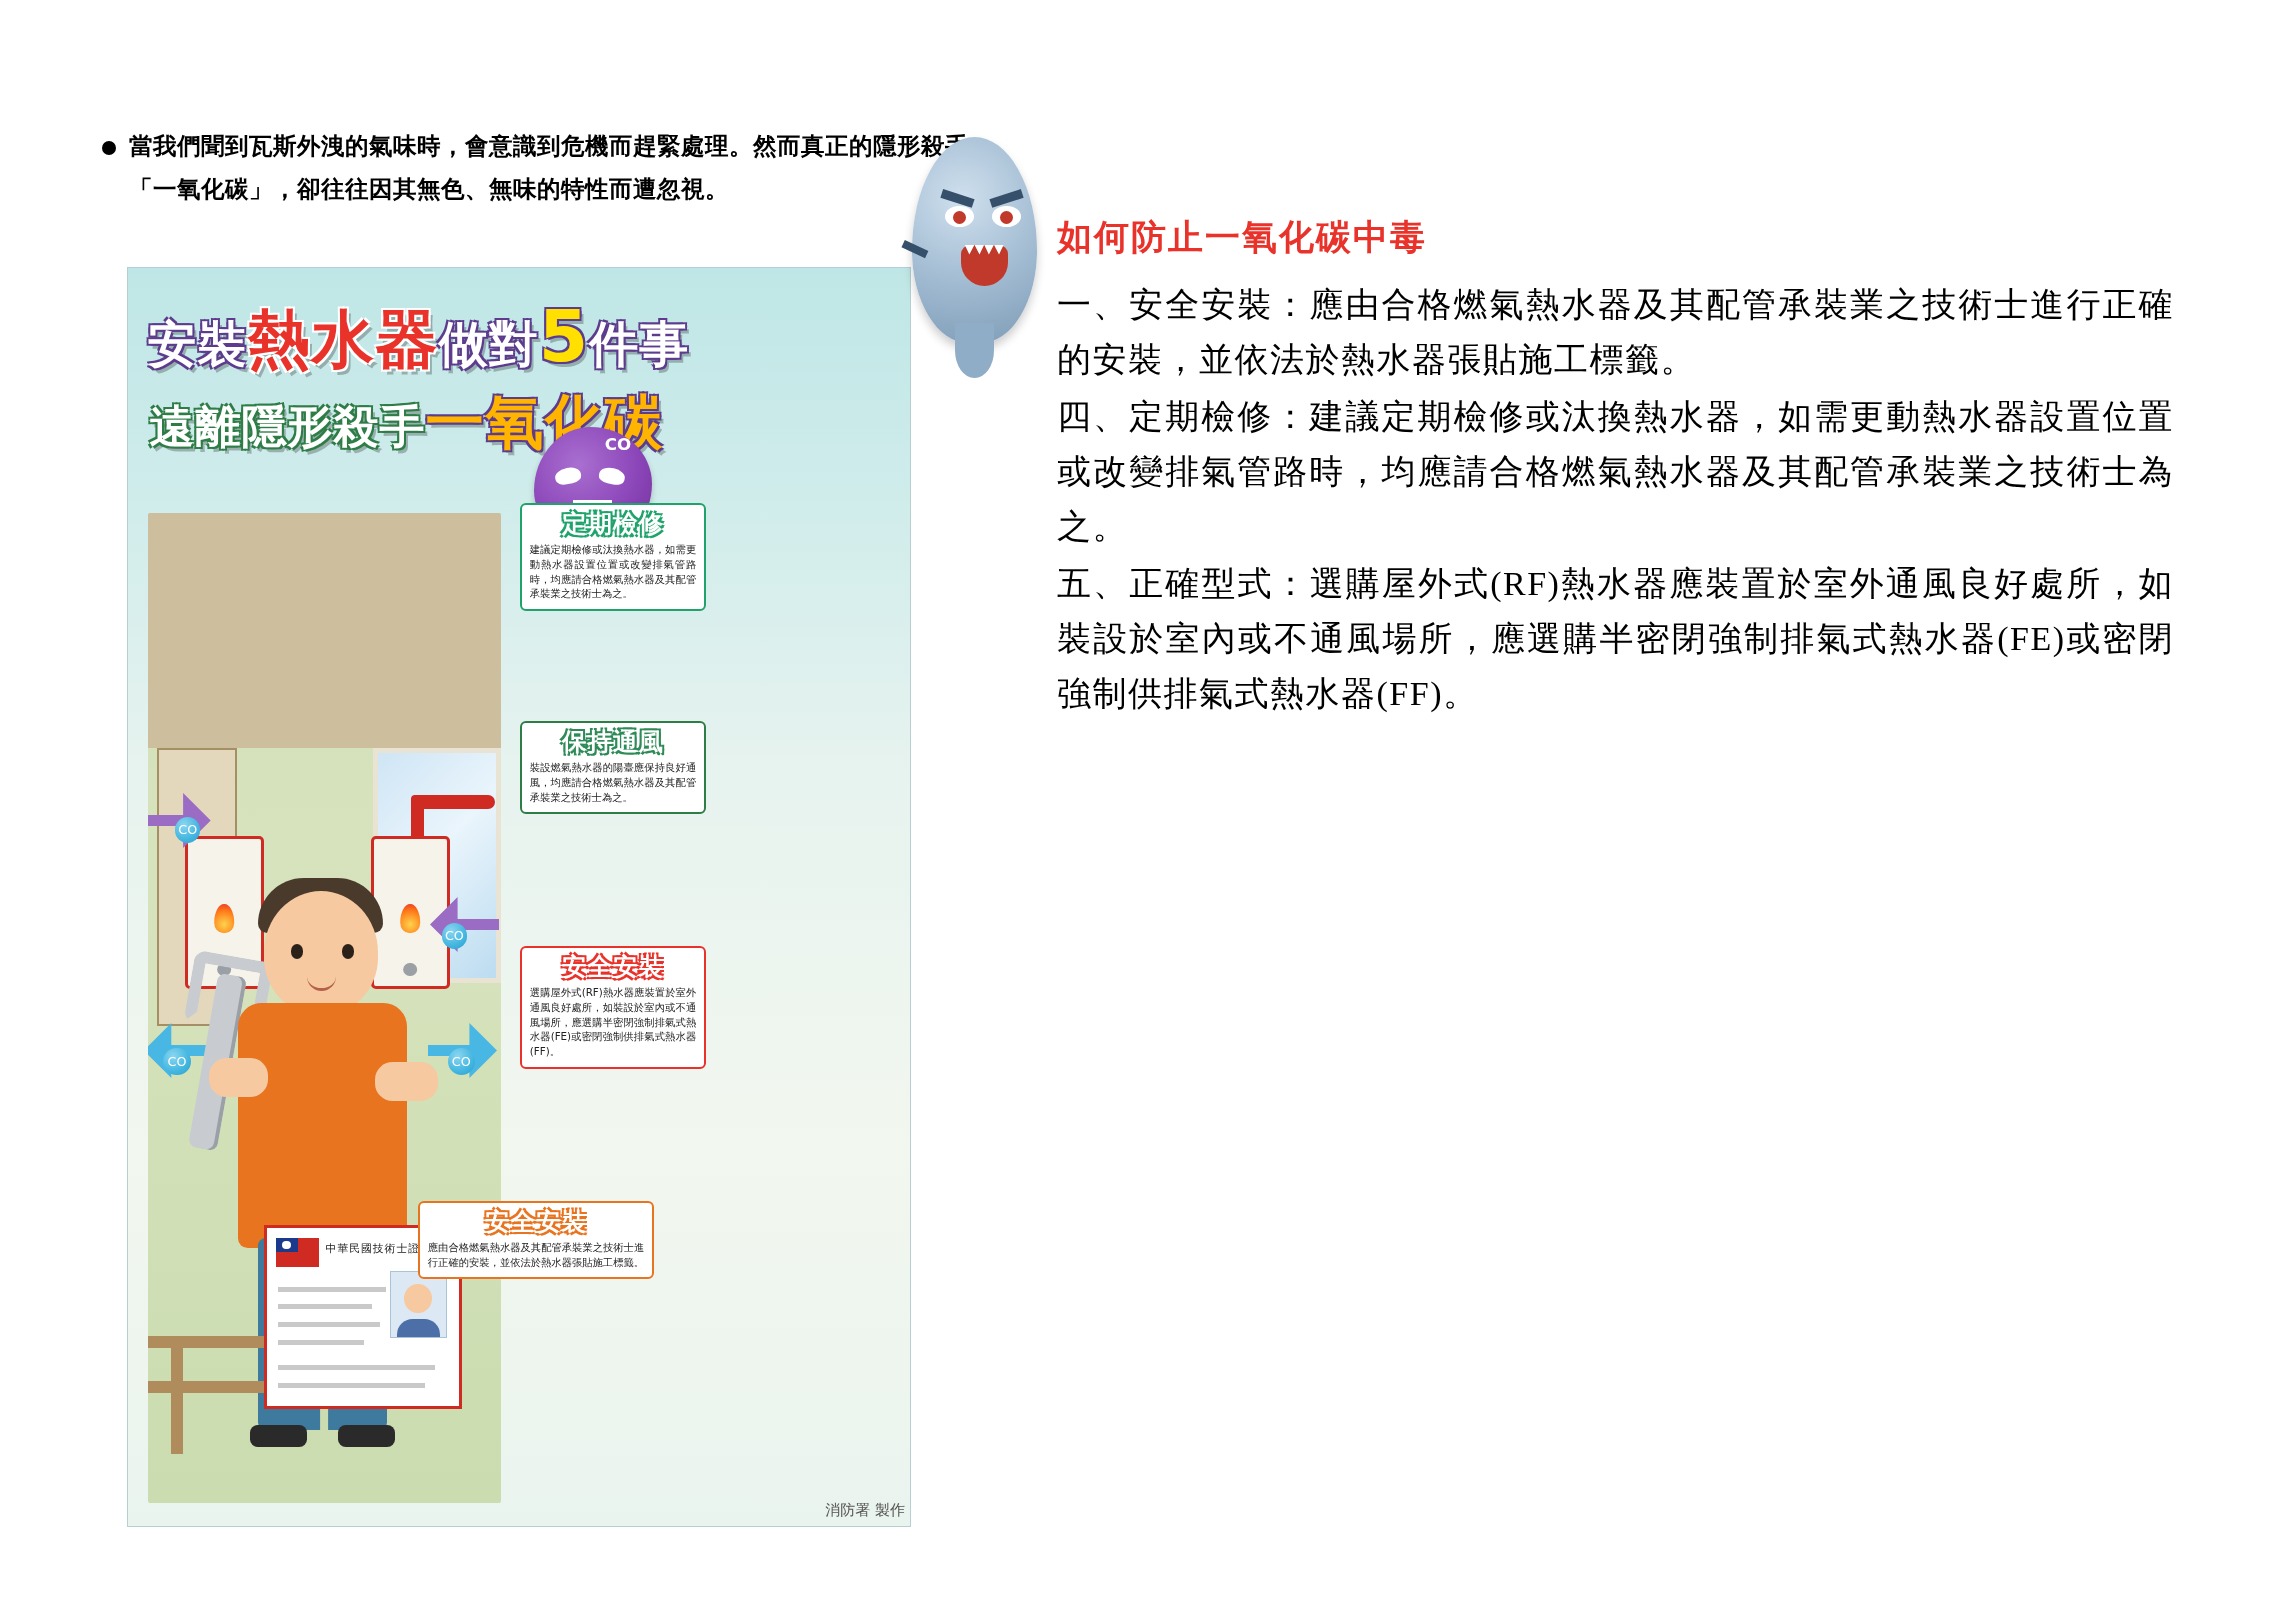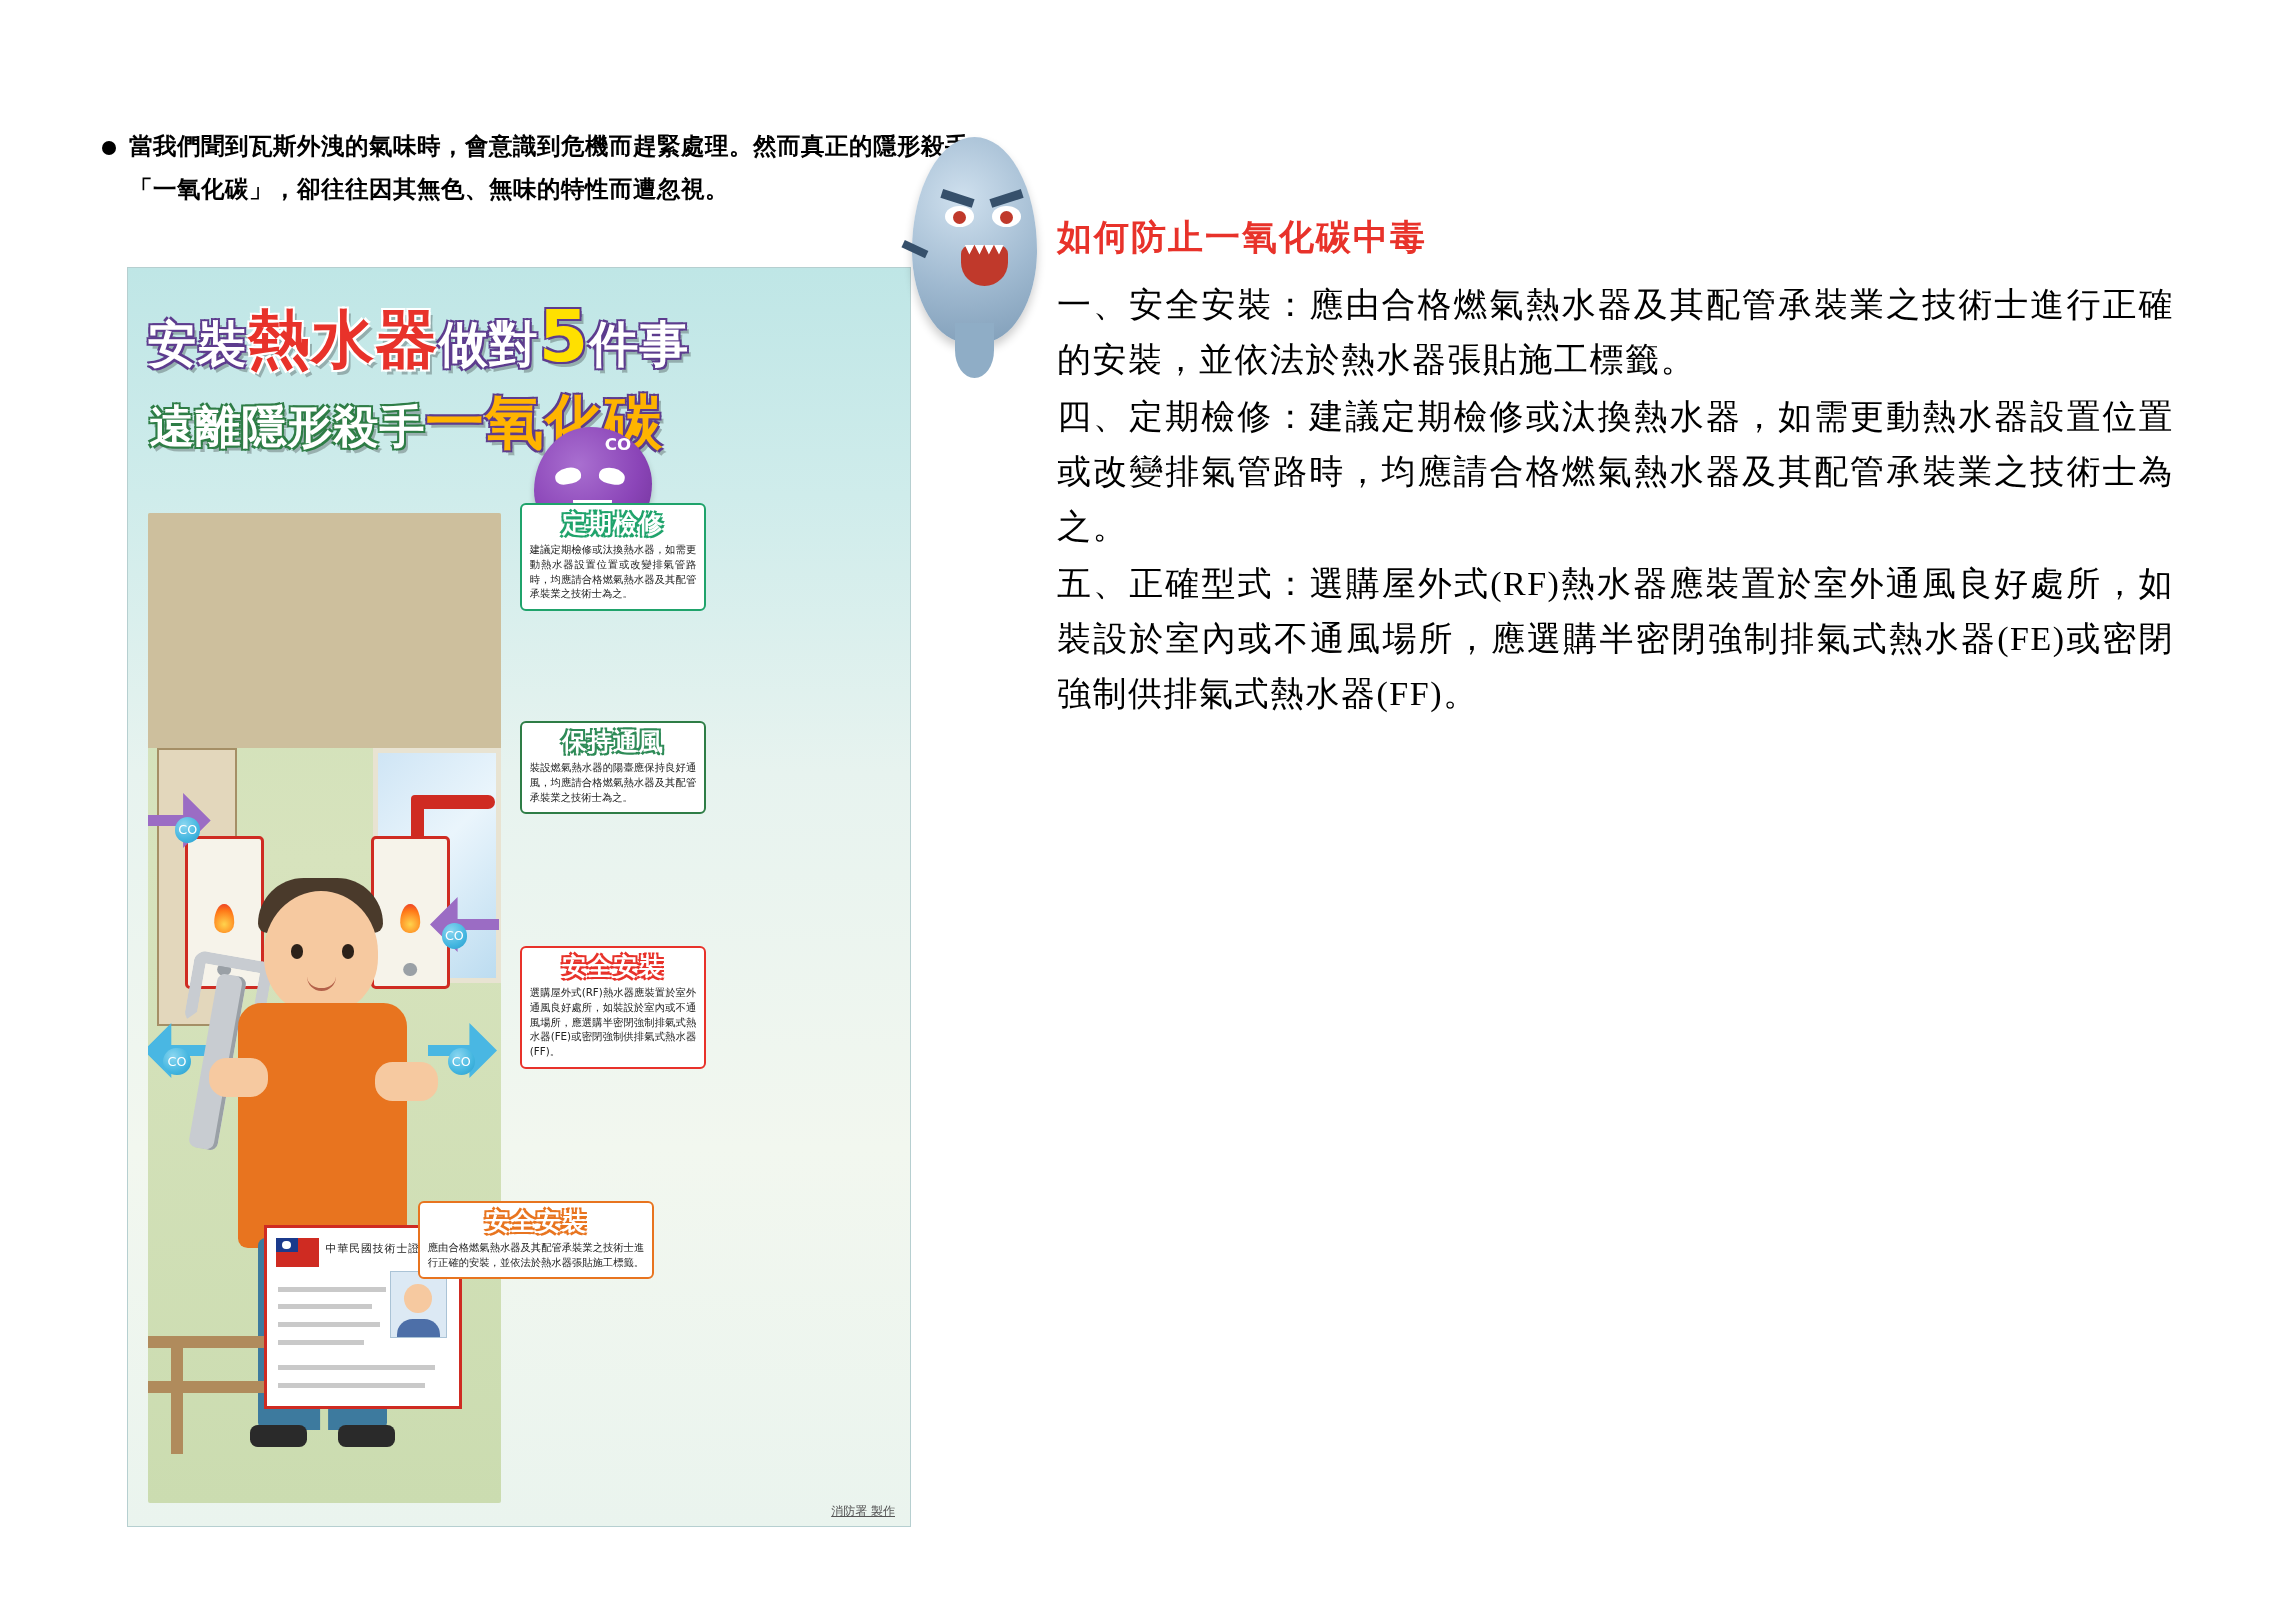--- a/index.html
+++ b/index.html
@@ -251,21 +251,21 @@
   #card-brand { top: 23.5px;  border-color: #1fa36b; }
   #card-check { top: 235px; border-color: #1fa36b; }
   #card-vent  { top: 453px; border-color: #2e7d46; }
   #card-type  { top: 678px; border-color: #e8322a; }
   #card-install { left: 290px; top: 933px; width: 236px; border-color: #e8741f; background: #fff; }
 
   .t-green { color: #ffffff; text-shadow: -2px -2px 0 #1fa36b, 2px -2px 0 #1fa36b, -2px 2px 0 #1fa36b, 2px 2px 0 #1fa36b; }
   .t-teal  { color: #ffffff; text-shadow: -2px -2px 0 #2e8b57, 2px -2px 0 #2e8b57, -2px 2px 0 #2e8b57, 2px 2px 0 #2e8b57; }
   .t-red   { color: #ffffff; text-shadow: -2px -2px 0 #e8322a, 2px -2px 0 #e8322a, -2px 2px 0 #e8322a, 2px 2px 0 #e8322a; }
   .t-orange{ color: #ffffff; text-shadow: -2px -2px 0 #e8741f, 2px -2px 0 #e8741f, -2px 2px 0 #e8741f, 2px 2px 0 #e8741f; }
-  .pc-credit { position: absolute; right: 15px; bottom: 5.9px; font-size: 12px; color: #555; font-family: "DejaVu Sans", sans-serif; text-decoration: underline; }
+  .pc-credit { position: absolute; right: 5px; bottom: 5.9px; font-size: 15px; color: #555; font-family: "DejaVu Sans", sans-serif; }
 
   
   #monster {
     position: absolute;
     left: 902px;
     top: 127px;
     width: 147px;
     height: 255px;
   }
   #monster .m-body {

